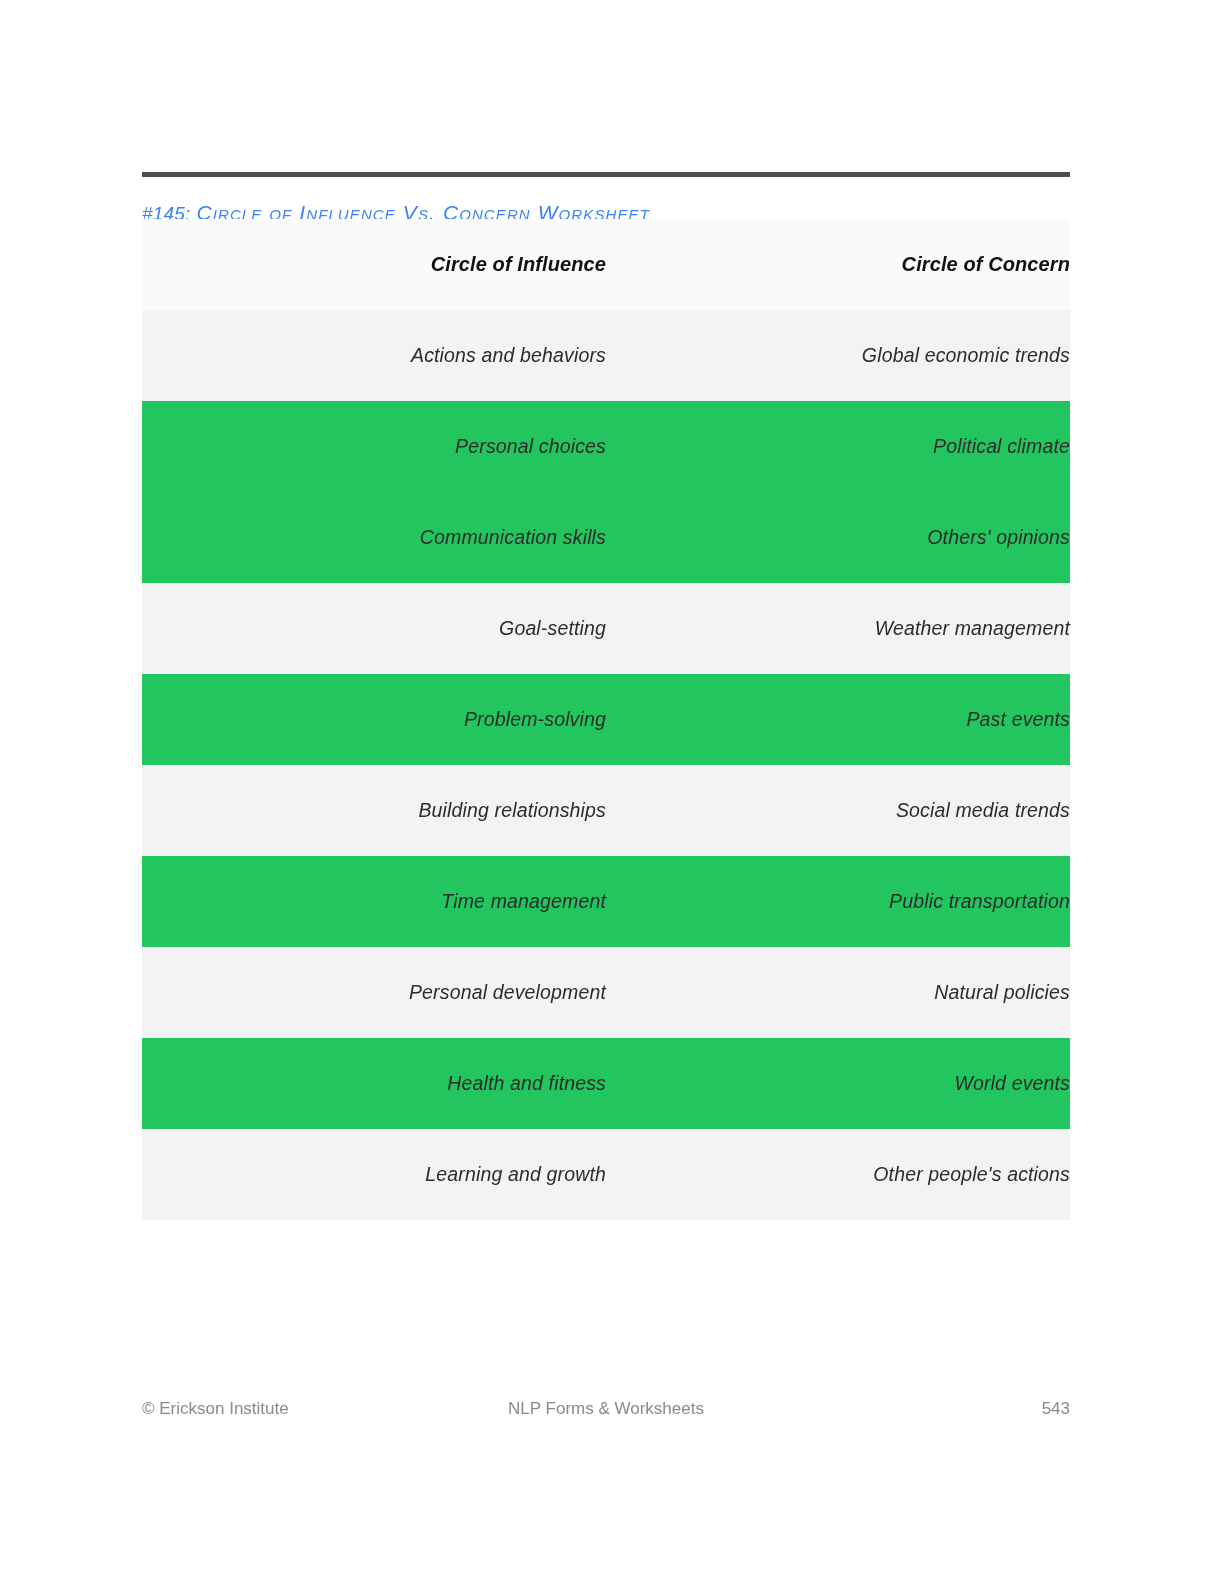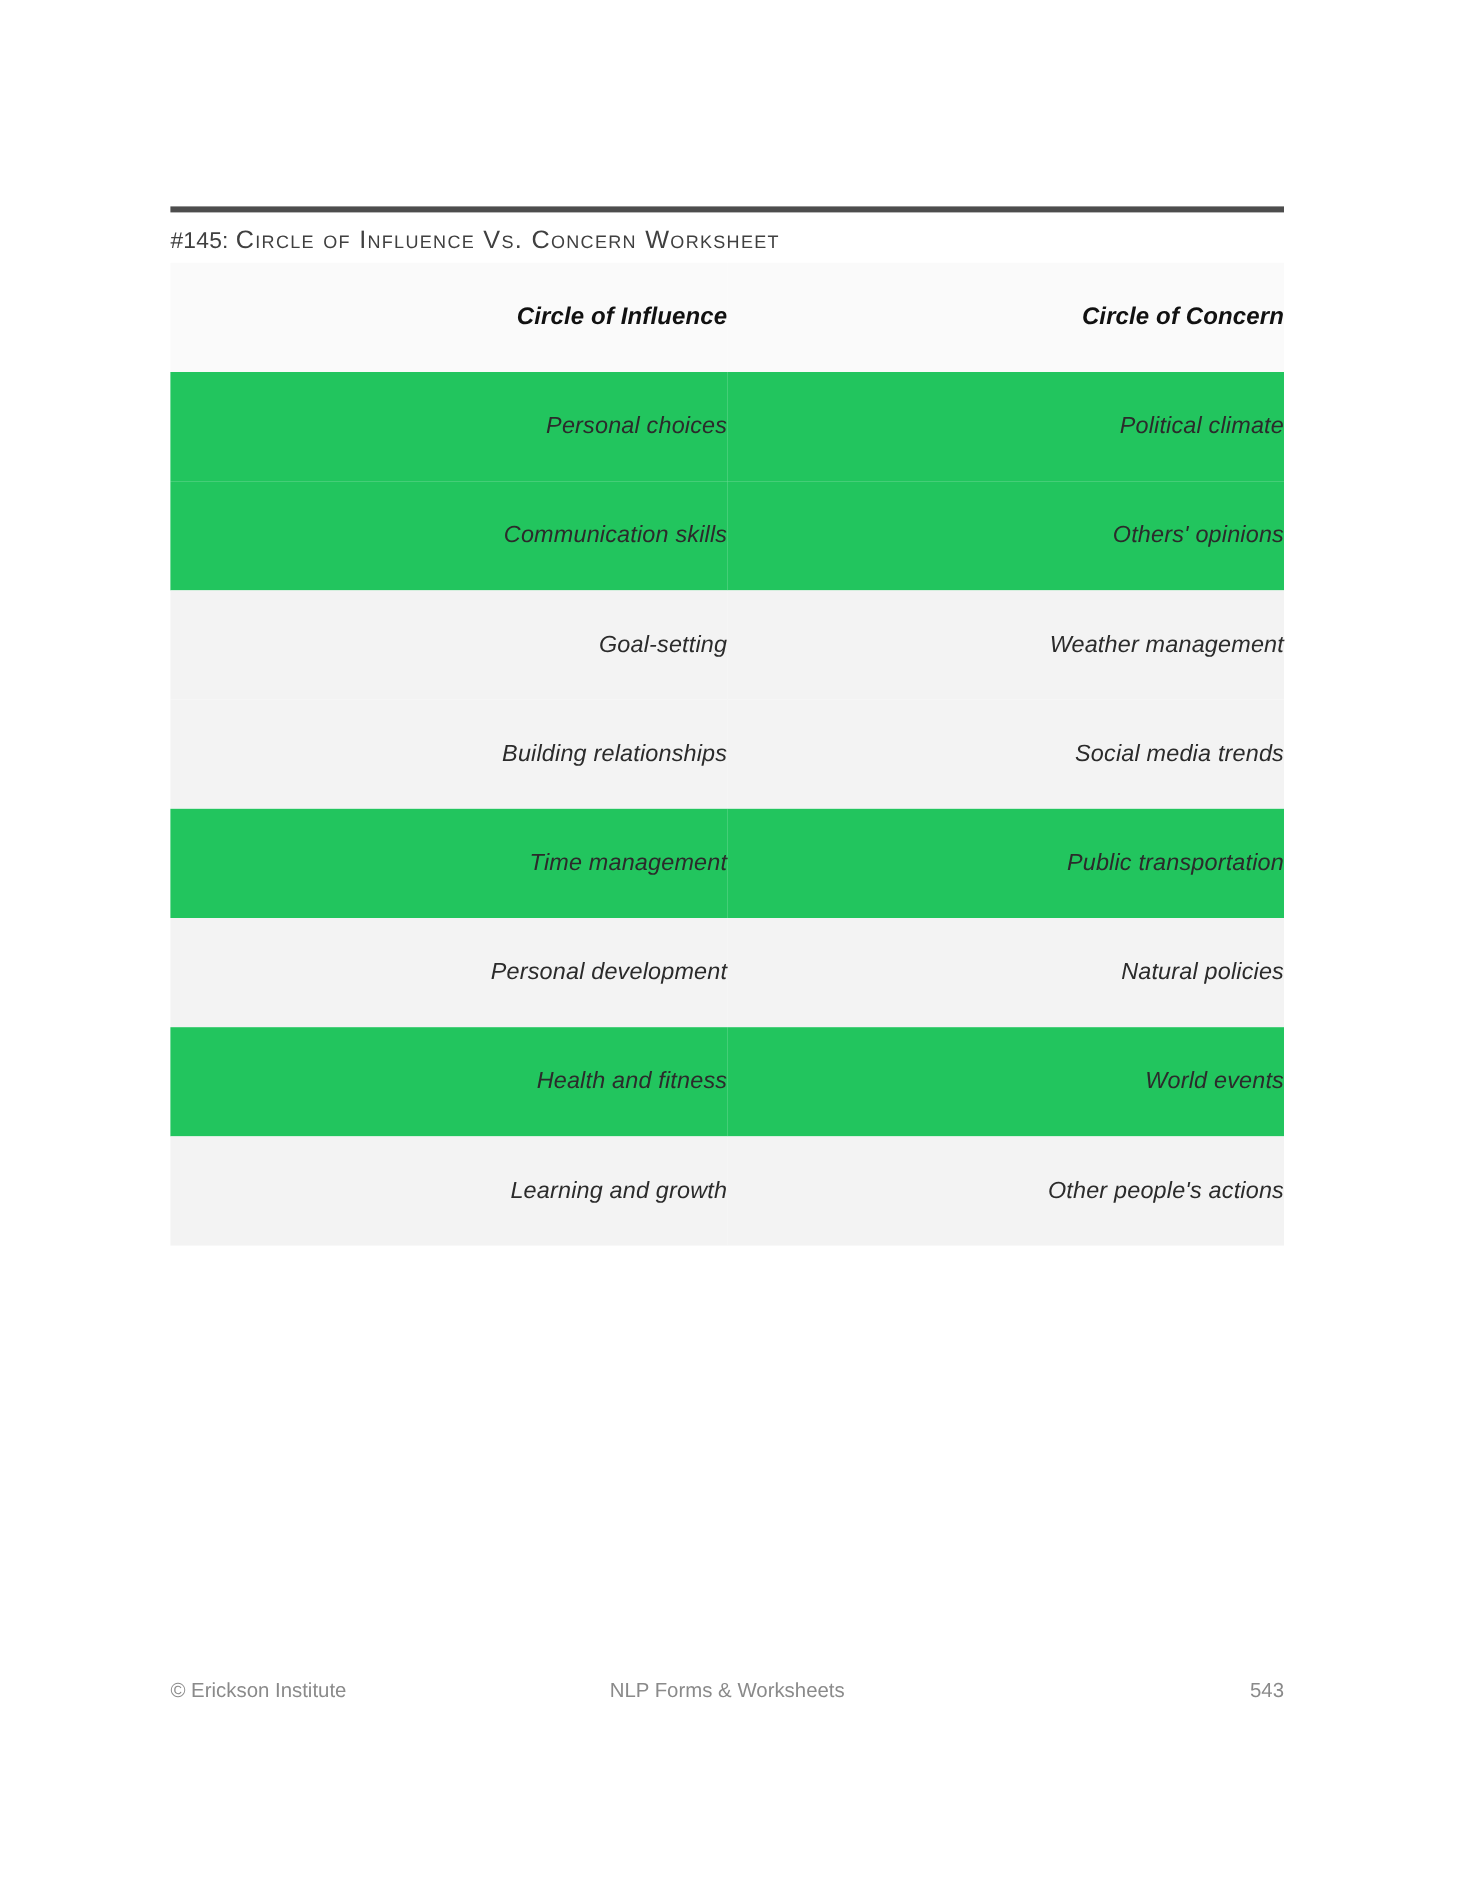--- a/index.html
+++ b/index.html
@@ -31,27 +31,28 @@
     width: 928px;
   }
 
   .top-rule {
     width: 100%;
     height: 5px;
     background: #4d4d4d;
   }
 
   .doc-title {
-    margin-top: 12px;
+    margin-top: 24px;
     font-family: "Liberation Sans", sans-serif;
     font-size: 19px;
     line-height: 24px;
-    color: #404040;
+    color: #3b82f6;
     white-space: nowrap;
     letter-spacing: 0.6px;
+    font-style: italic;
   }
   .doc-title .num {
     font-size: 19px;
     letter-spacing: 0.2px;
   }
   .doc-title .smallcaps {
     font-variant: small-caps;
     font-size: 21px;
     letter-spacing: 1.1px;
   }
@@ -157,31 +158,39 @@
       <col class="c1">
       <col class="c2">
     </colgroup>
     <thead>
       <tr>
         <th>Circle of Influence</th>
         <th>Circle of Concern</th>
       </tr>
     </thead>
     <tbody>
+      <tr class="shade">
+        <td>Actions and behaviors</td>
+        <td>Global economic trends</td>
+      </tr>
       <tr class="plain">
         <td>Personal choices</td>
         <td>Political climate</td>
       </tr>
       <tr class="plain">
         <td>Communication skills</td>
         <td>Others' opinions</td>
       </tr>
       <tr class="shade">
         <td>Goal-setting</td>
         <td>Weather management</td>
+      </tr>
+      <tr class="plain">
+        <td>Problem-solving</td>
+        <td>Past events</td>
       </tr>
       <tr class="shade">
         <td>Building relationships</td>
         <td>Social media trends</td>
       </tr>
       <tr class="plain">
         <td>Time management</td>
         <td>Public transportation</td>
       </tr>
       <tr class="shade">

